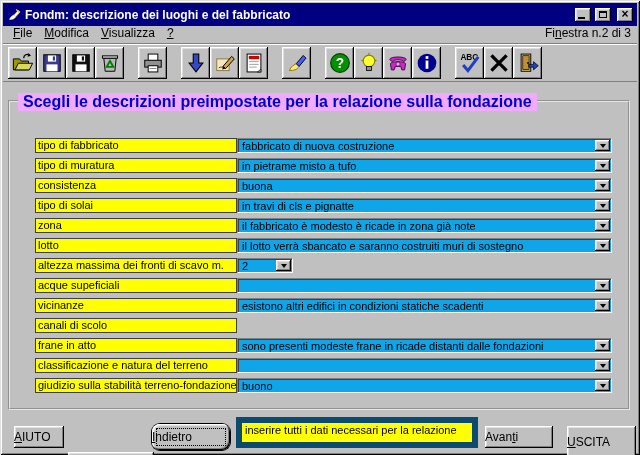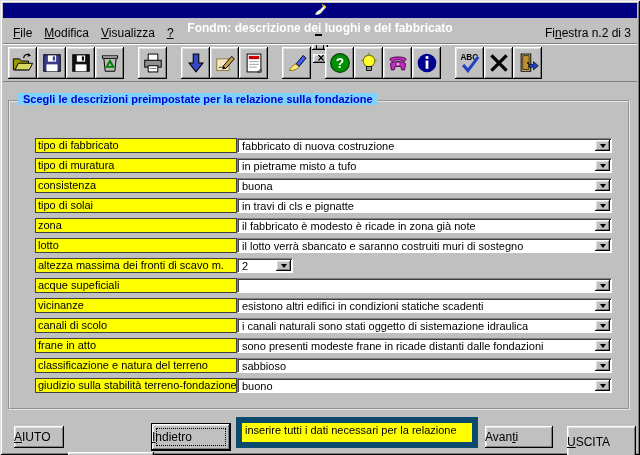--- a/index.html
+++ b/index.html
@@ -8,23 +8,23 @@
 
   .window {
     position:relative; width:640px; height:455px; background:#c0c0c0;
     box-shadow: inset 1px 1px 0 #dfdfdf, inset -1px -1px 0 #000,
                 inset 2px 2px 0 #fff, inset -2px -2px 0 #808080;
     overflow:hidden;
   }
 
   
   .titlebar {
-    position:absolute; left:3px; top:3px; right:3px; height:15px;
+    position:absolute; left:3px; top:3px; right:3px; height:23px;
     background:#000080; color:#fff; display:flex; align-items:center;
-    padding:0 4px; gap:4px;flex-direction:column;
+    padding:0 4px; gap:4px;
   }
   .titlebar .title { font-size:12px; font-weight:bold; white-space:nowrap; flex:1; }
   .win-ctl {
     width:16px; height:14px; background:#c0c0c0; position:relative;
     box-shadow: inset -1px -1px 0 #000, inset 1px 1px 0 #fff,
                 inset -2px -2px 0 #808080, inset 2px 2px 0 #dfdfdf;
     display:flex; align-items:center; justify-content:center;
   }
   .glyph-min { position:absolute; left:3px; bottom:3px; width:7px; height:2px; background:#000; }
   .glyph-max { width:8px; height:7px; border:1px solid #000; border-top-width:2px; }
@@ -56,33 +56,33 @@
   }
   .tbtn svg { width:22px; height:22px; }
   .tgap { width:14px; flex:0 0 auto; }
 
   
   .groupbox {
     position:absolute; left:8px; top:100px; width:622px; height:310px;
     border:2px groove #e6e6e6;
   }
   .group-title {
-    position:absolute; top:-9px; left:8px; background:#7dd3fc; padding:0 5px;
-    font-size:11px; font-weight:bold; color:#0000cc; white-space:nowrap;
+    position:absolute; top:-9px; left:8px; background:#f0abfc; padding:0 5px;
+    font-size:16px; font-weight:bold; color:#0000cc; white-space:nowrap;
   }
 
   
   .rows { position:absolute; left:25px; top:36px; width:577px; }
   .form-row { display:flex; height:15px; margin-bottom:5px; }
   .field-label {
     width:202px; flex:0 0 auto; background:#ffff00; border:1px solid #404040;
     font-size:11px; color:#000; padding:0 2px; line-height:12px; white-space:nowrap; overflow:hidden;
   }
   .combo {
-    flex:1; position:relative; background:#ffffff;
+    flex:1; position:relative; background:#0ea5e9;
     border:1px solid; border-color:#808080 #fff #fff #808080;
     box-shadow: inset 1px 1px 0 #404040;
     padding:1px 18px 0 4px; cursor:default;
   }
   .combo-narrow { flex:0 0 56px; }
   .combo-value { font-size:11px; line-height:12px; color:#000; white-space:nowrap; display:block; overflow:hidden; }
   .combo-arrow {
     position:absolute; top:1px; right:1px; bottom:1px; width:15px; background:#c0c0c0;
     box-shadow: inset -1px -1px 0 #000, inset 1px 1px 0 #fff,
                 inset -2px -2px 0 #808080, inset 2px 2px 0 #dfdfdf;
@@ -94,21 +94,21 @@
   .win-btn {
     position:absolute; background:#c0c0c0; color:#000; font-size:12px;
     box-shadow: inset -1px -1px 0 #000, inset 1px 1px 0 #fff,
                 inset -2px -2px 0 #808080, inset 2px 2px 0 #dfdfdf;
     display:flex; align-items:center; justify-content:flex-start; cursor:default; white-space:nowrap;
   }
   .btn-aiuto   { left:14px;  top:426px; width:50px; height:22px; }
   .btn-guida   { left:68px;  top:426px; width:86px; height:16px;margin-top:26px; }
   .btn-indietro{ left:152px; top:424px; width:78px; height:26px;
     box-shadow: 0 0 0 1px #000, inset -1px -1px 0 #000, inset 1px 1px 0 #fff,
-                inset -2px -2px 0 #808080, inset 2px 2px 0 #dfdfdf; }
+                inset -2px -2px 0 #808080, inset 2px 2px 0 #dfdfdf; border-radius: 8px; }
   .focus-rect { position:absolute; inset:4px; border:1px dotted #000; pointer-events:none; }
   .btn-avanti  { left:485px; top:426px; width:68px; height:22px; }
   .btn-uscita  { left:567px; top:426px; width:69px; height:32px; }
   .status-box {
     position:absolute; left:236px; top:417px; width:242px; height:31px;
     background:#ffff00; border:6px solid #0c4a6e; font-size:11px; color:#000;
     padding:1px 3px; line-height:13px; overflow:hidden;
   }
 </style>
 </head>
@@ -364,42 +364,35 @@
         <div class="combo">
           <span class="combo-value">esistono altri edifici in condizioni statiche scadenti</span>
           <span class="combo-arrow">
               <span class="tri"></span>
             </span>
         </div>
       </div>
 
       <div class="form-row">
         <div class="field-label">canali di scolo</div>
-        <div class="combo">
-          <span class="combo-value">i canali naturali sono stati oggetto di sistemazione idraulica</span>
-          <span class="combo-arrow">
-              <span class="tri"></span>
-            </span>
-        </div>
       </div>
 
       <div class="form-row">
         <div class="field-label">frane in atto</div>
         <div class="combo">
           <span class="combo-value">sono presenti modeste frane in ricade distanti dalle fondazioni</span>
           <span class="combo-arrow">
               <span class="tri"></span>
             </span>
         </div>
       </div>
 
       <div class="form-row">
         <div class="field-label">classificazione e natura del terreno</div>
         <div class="combo">
-          <span class="combo-value">sabbioso</span>
           <span class="combo-arrow">
               <span class="tri"></span>
             </span>
         </div>
       </div>
 
       <div class="form-row">
         <div class="field-label">giudizio sulla stabilità terreno-fondazione</div>
         <div class="combo">
           <span class="combo-value">buono</span>

